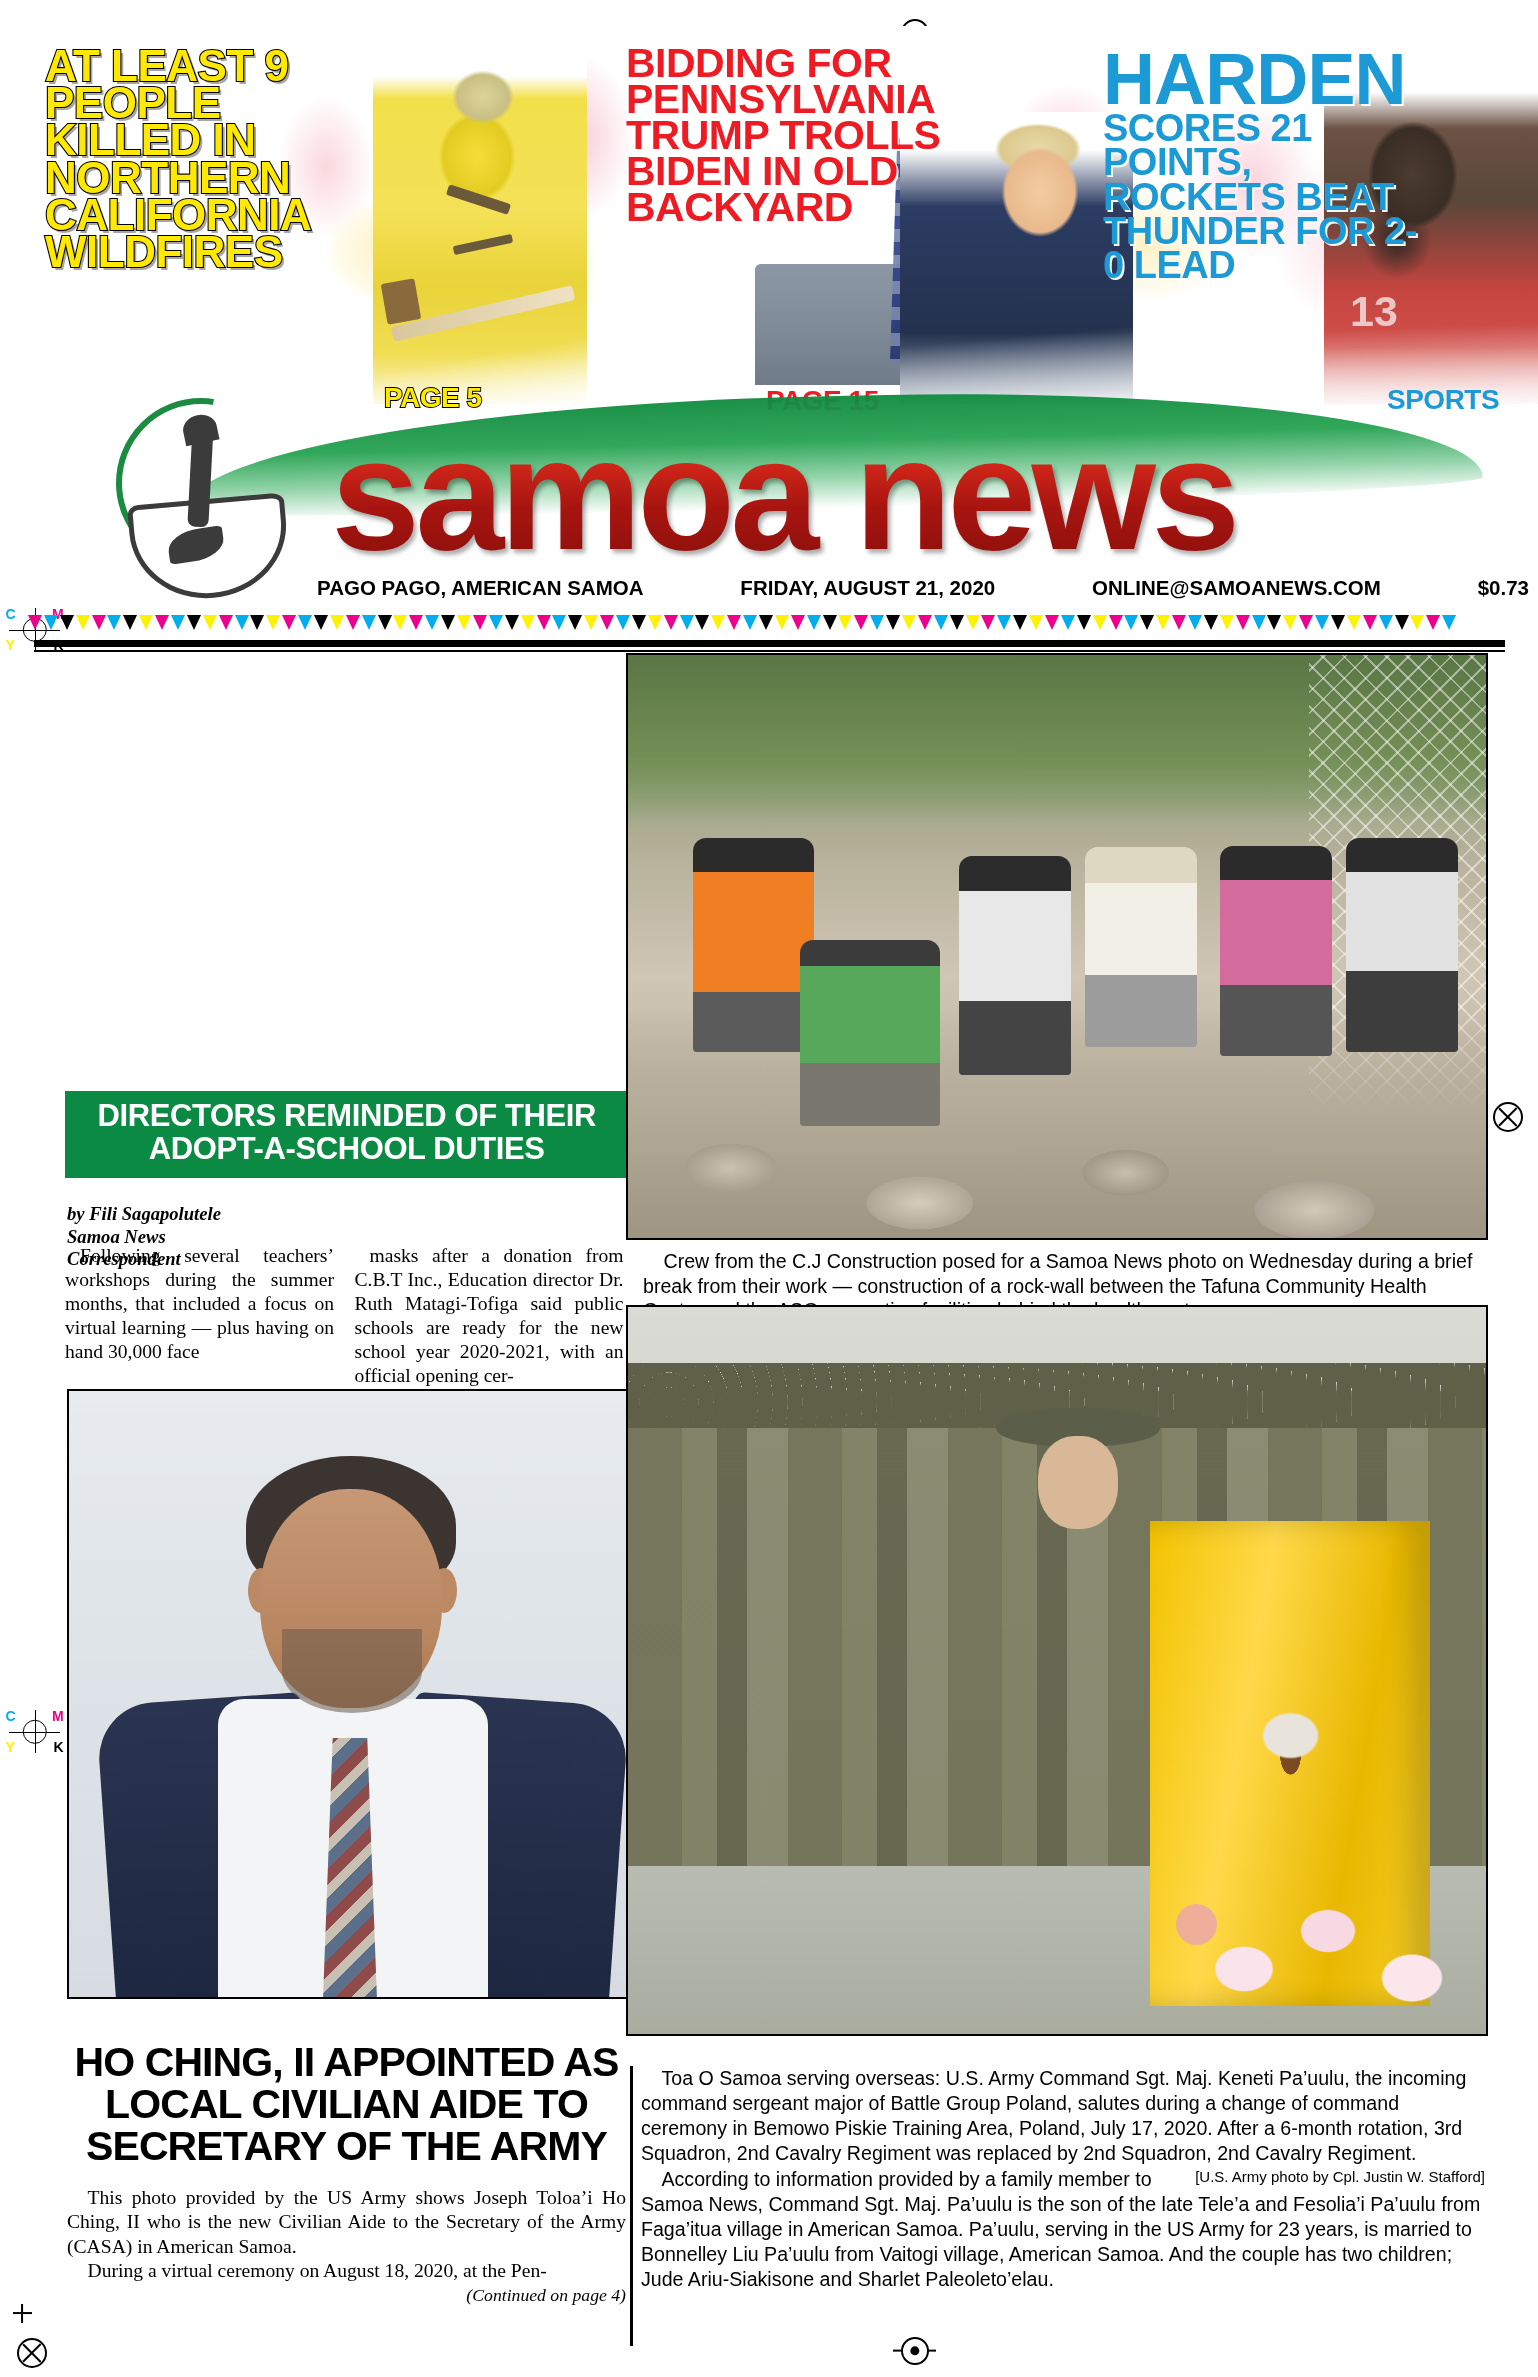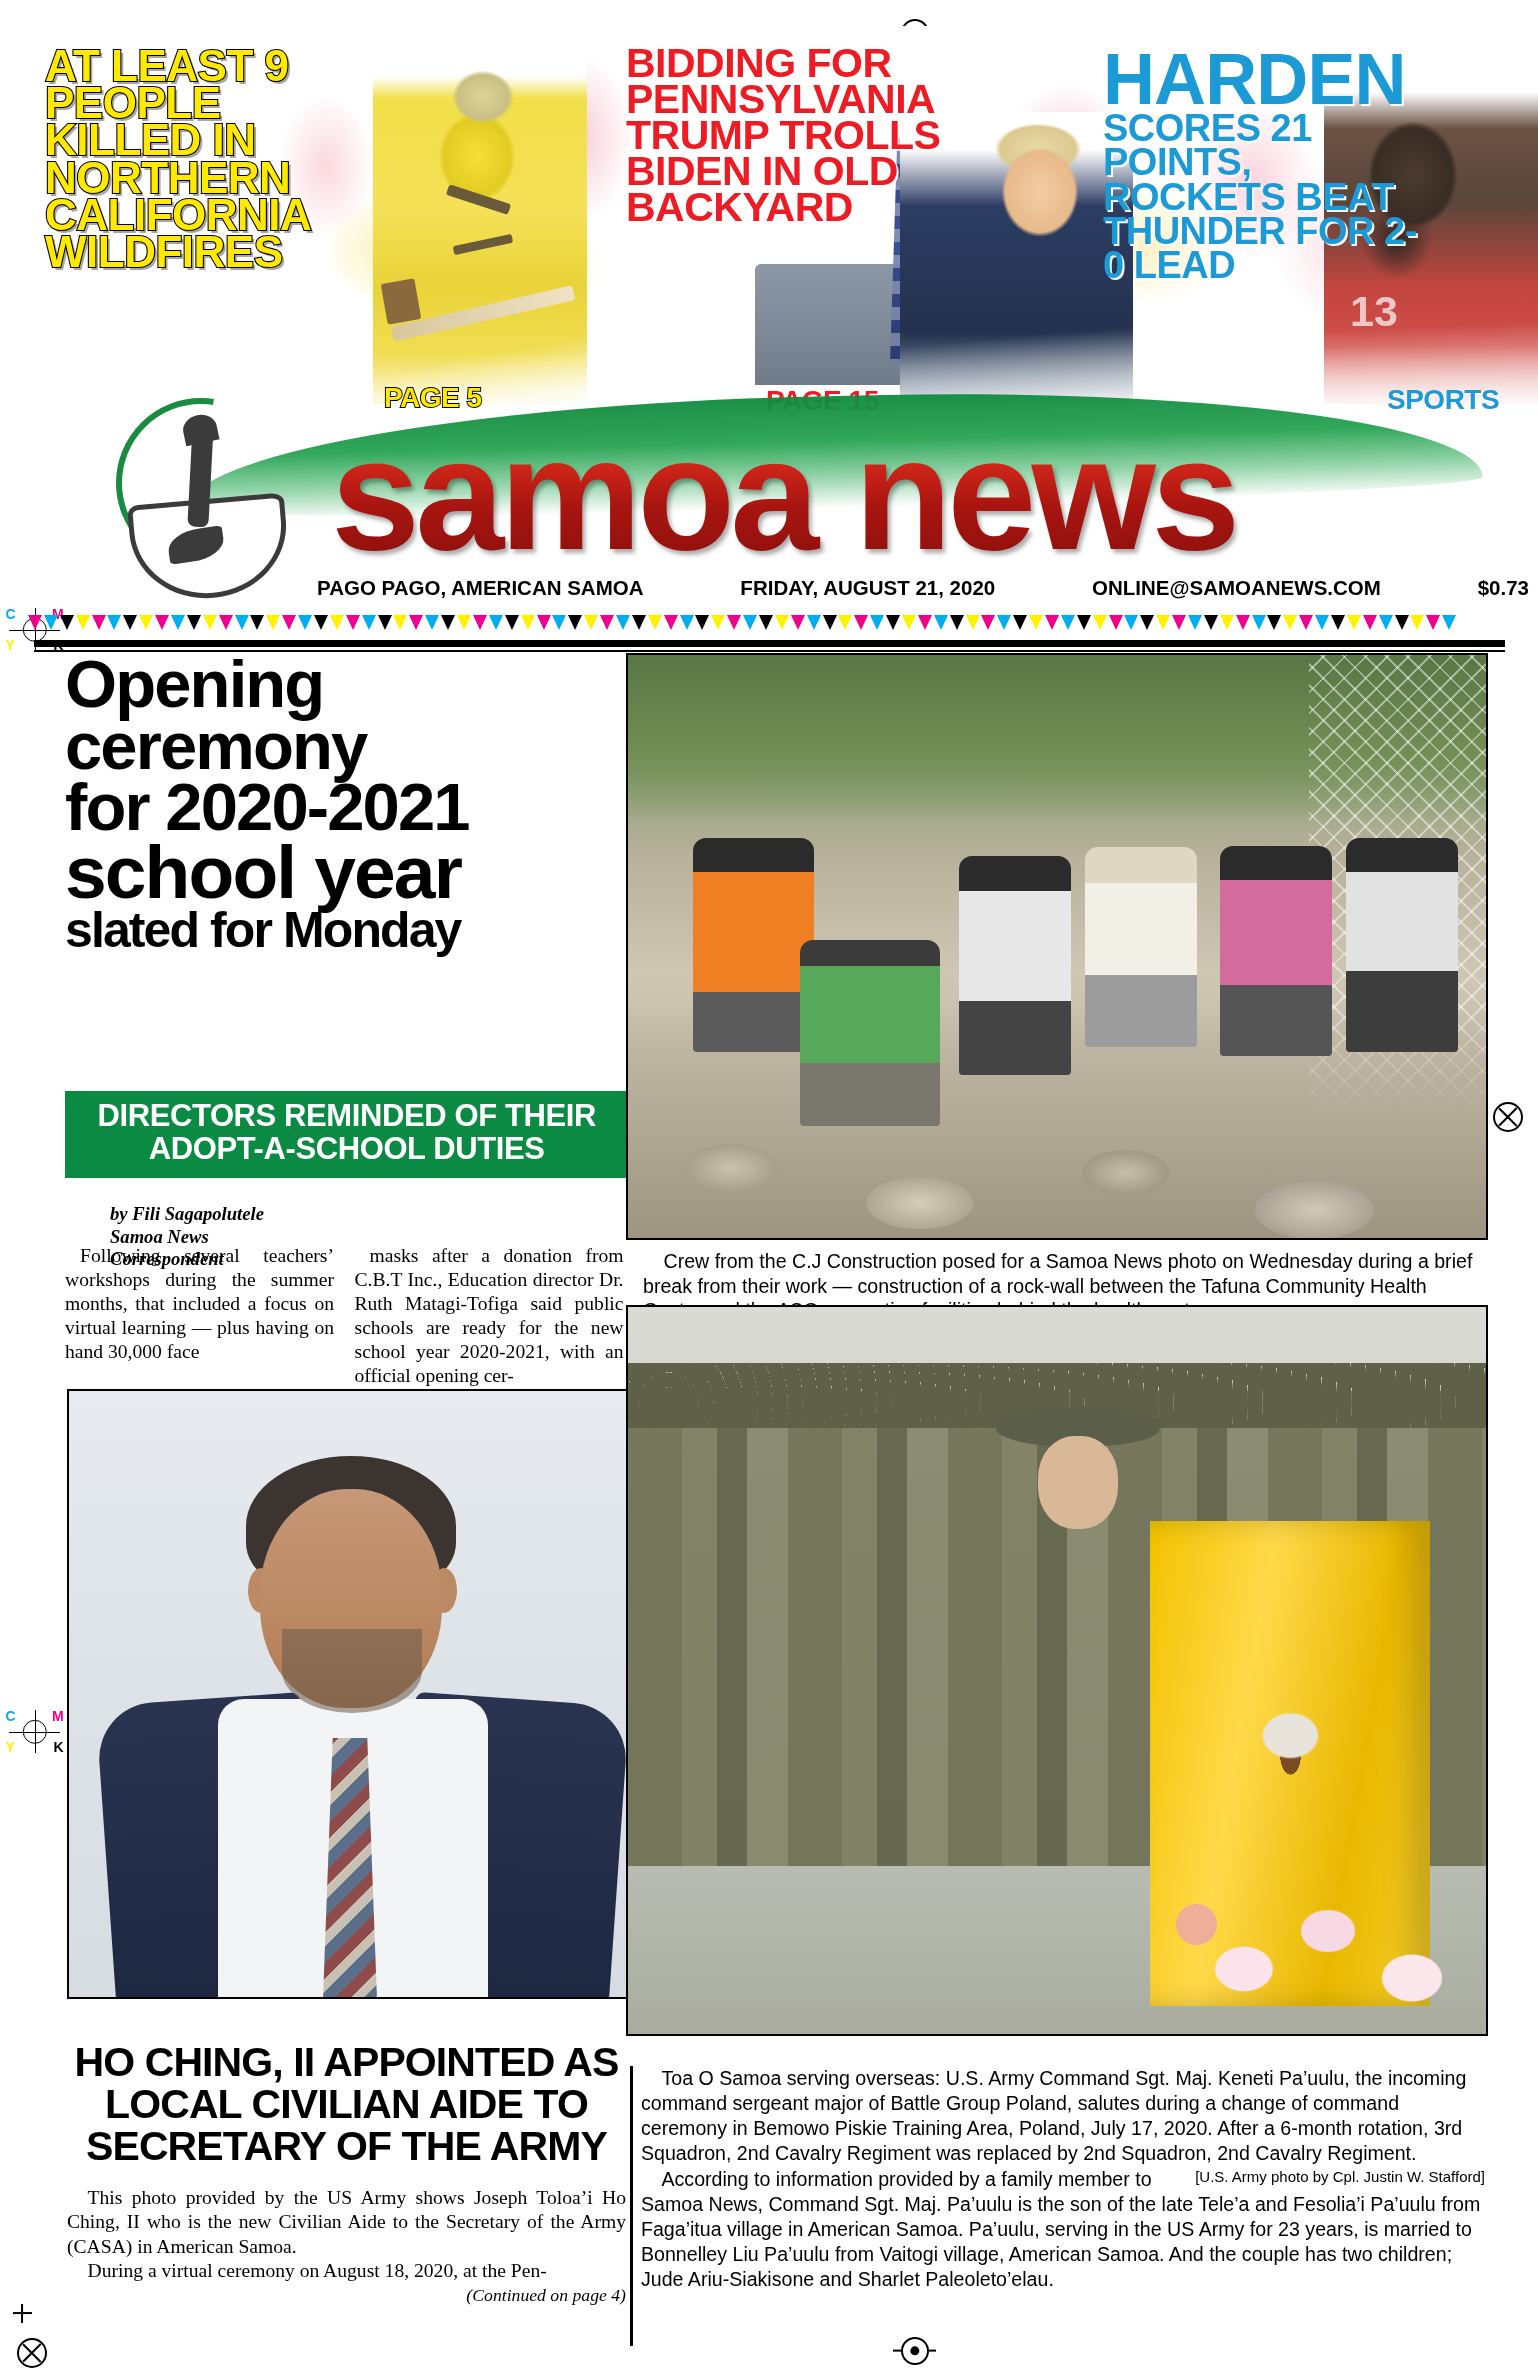--- a/index.html
+++ b/index.html
@@ -145,21 +145,21 @@
     font-weight:bold;line-height:.92;letter-spacing:-1.9px;text-align:left;}
   .leadhead .l1{font-size:67px;display:block;}
   .leadhead .l2{font-size:67px;display:block;}
   .leadhead .l3{font-size:75px;display:block;}
   .leadhead .l4{font-size:50px;display:block;}
 
   .greenbar{position:absolute;left:65px;top:1091px;width:556px;padding:9.3px 3.7px 13px;
     background:#0B8A43;color:#fff;text-align:center;font-weight:bold;font-size:31px;line-height:1.04;letter-spacing:-0.4px;}
 
   .byline{position:absolute;left:67px;top:1203px;width:168px;
-    font-family:"Liberation Serif",serif;font-weight:bold;font-style:italic;font-size:18.6px;line-height:1.22;margin-left:43px;}
+    font-family:"Liberation Serif",serif;font-weight:bold;font-style:italic;font-size:18.6px;line-height:1.22;}
 
   .bodycols{position:absolute;left:65px;top:1244px;width:559px;display:flex;gap:20.5px;
     font-family:"Liberation Serif",serif;font-size:19.6px;line-height:1.23;text-align:justify;}
   .bodycols .col{width:269px;}
   .bodycols p{margin:0;text-indent:15px;}
   .contd{font-style:italic;text-align:right;font-size:17.7px;display:block;margin-top:1.9px;text-indent:0;}
 
   
   .photo{position:absolute;border:2.8px solid #000;background:#cfcfcf;overflow:hidden;}
   .photo .inner{position:absolute;inset:0;}
@@ -431,26 +431,20 @@
       <i style="border-top-color:#000"></i>
       <i style="border-top-color:#FFF200"></i>
     <i style="border-top-color:#EC008C"></i>
       <i style="border-top-color:#00AEEF"></i>
 
   </div>
 
   <div class="rule" style="left:34px;top:640px;width:1471px;height:6.5px;"></div>
   <div class="rule" style="left:34px;top:650px;width:1471px;height:1.9px;"></div>
 
-  <div class="leadhead">
-    <span class="l1">Opening ceremony</span>
-    <span class="l2">for 2020-2021</span>
-    <span class="l3">school year</span>
-    <span class="l4">slated for Monday</span>
-  </div>
 
   <div class="greenbar">DIRECTORS REMINDED OF THEIR ADOPT-A-SCHOOL DUTIES</div>
 
   <div class="byline">
     <div>by Fili Sagapolutele</div>
     <div>Samoa News Correspondent</div>
   </div>
 
   <div class="bodycols">
     <div class="col">

